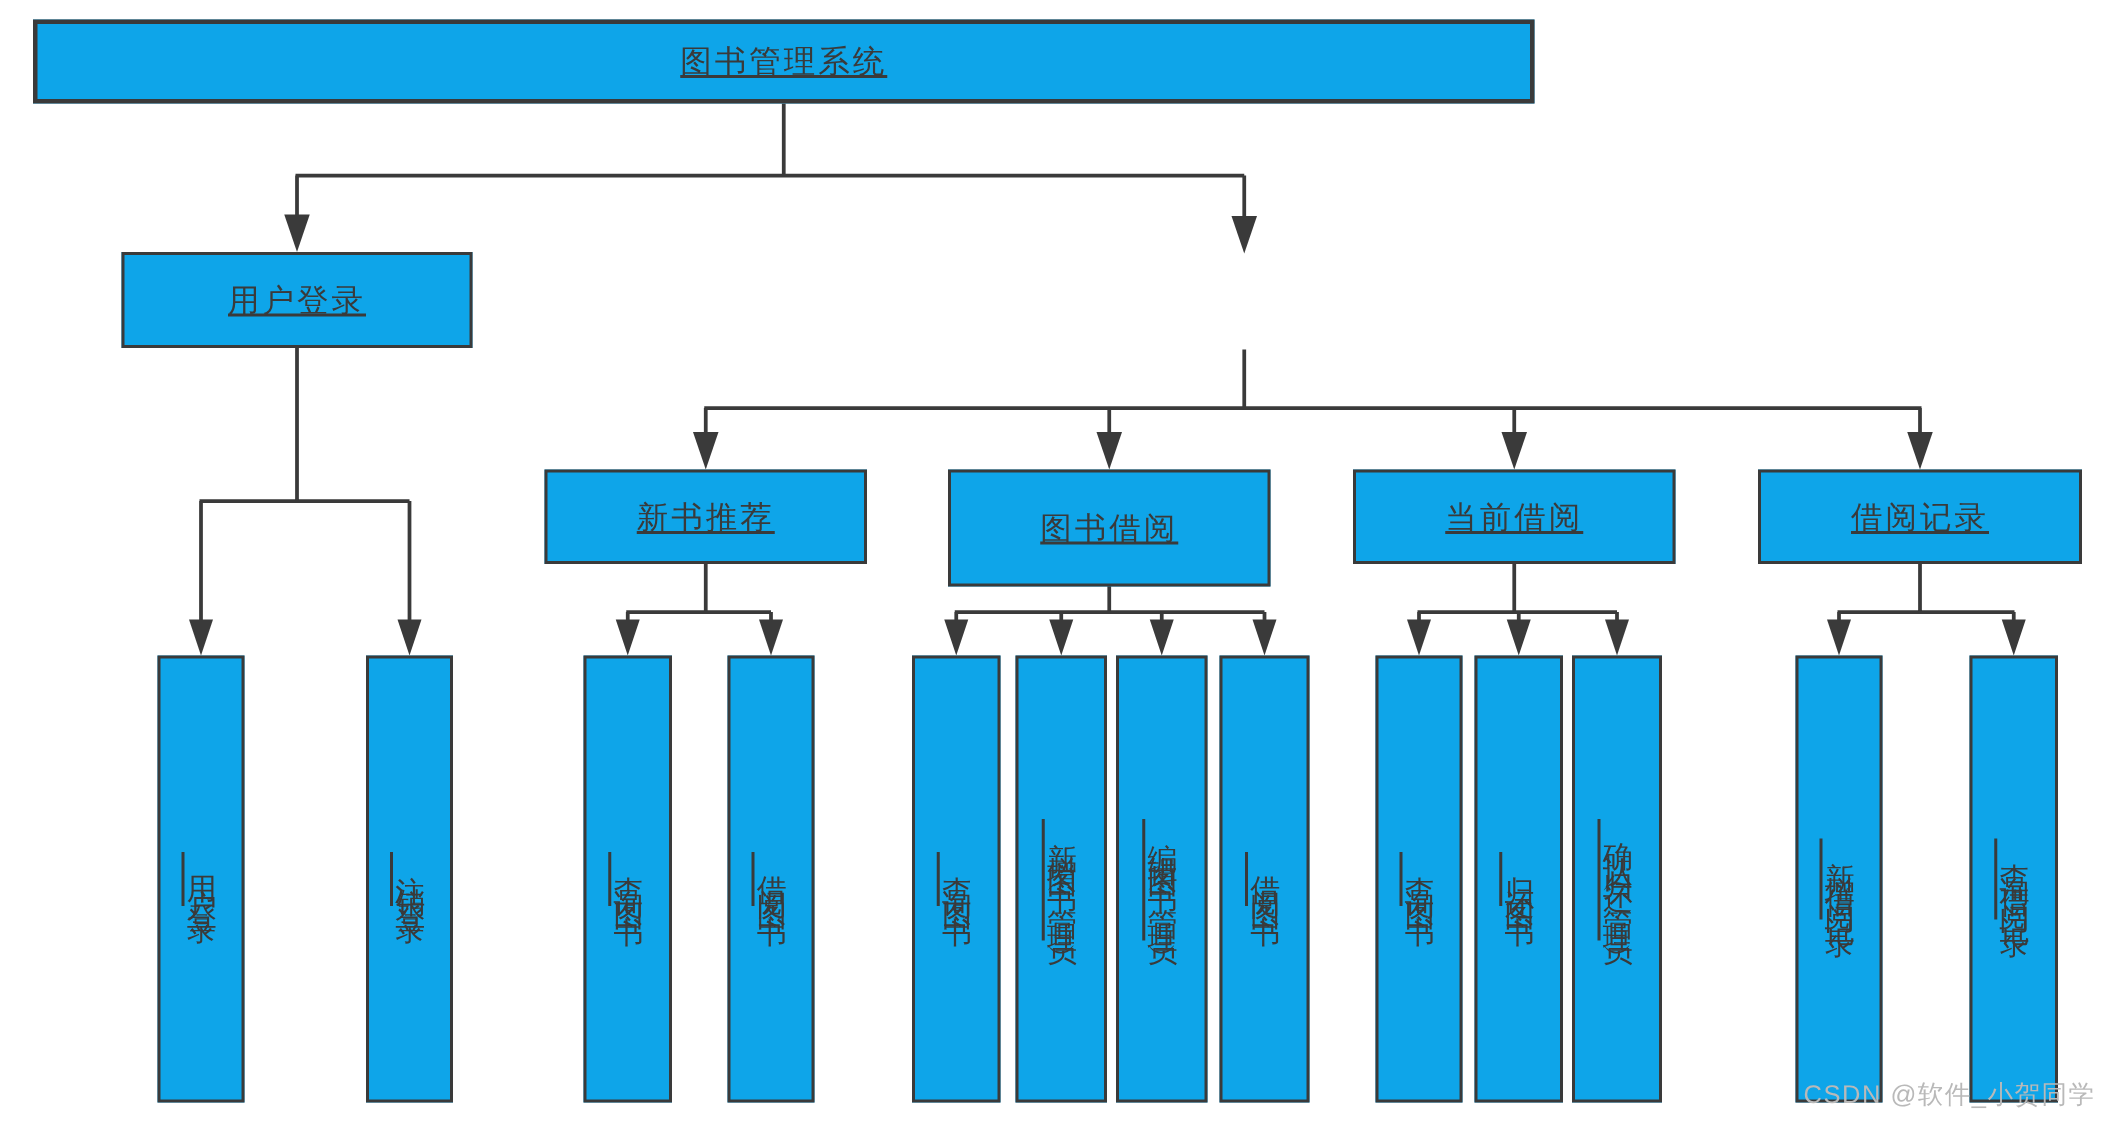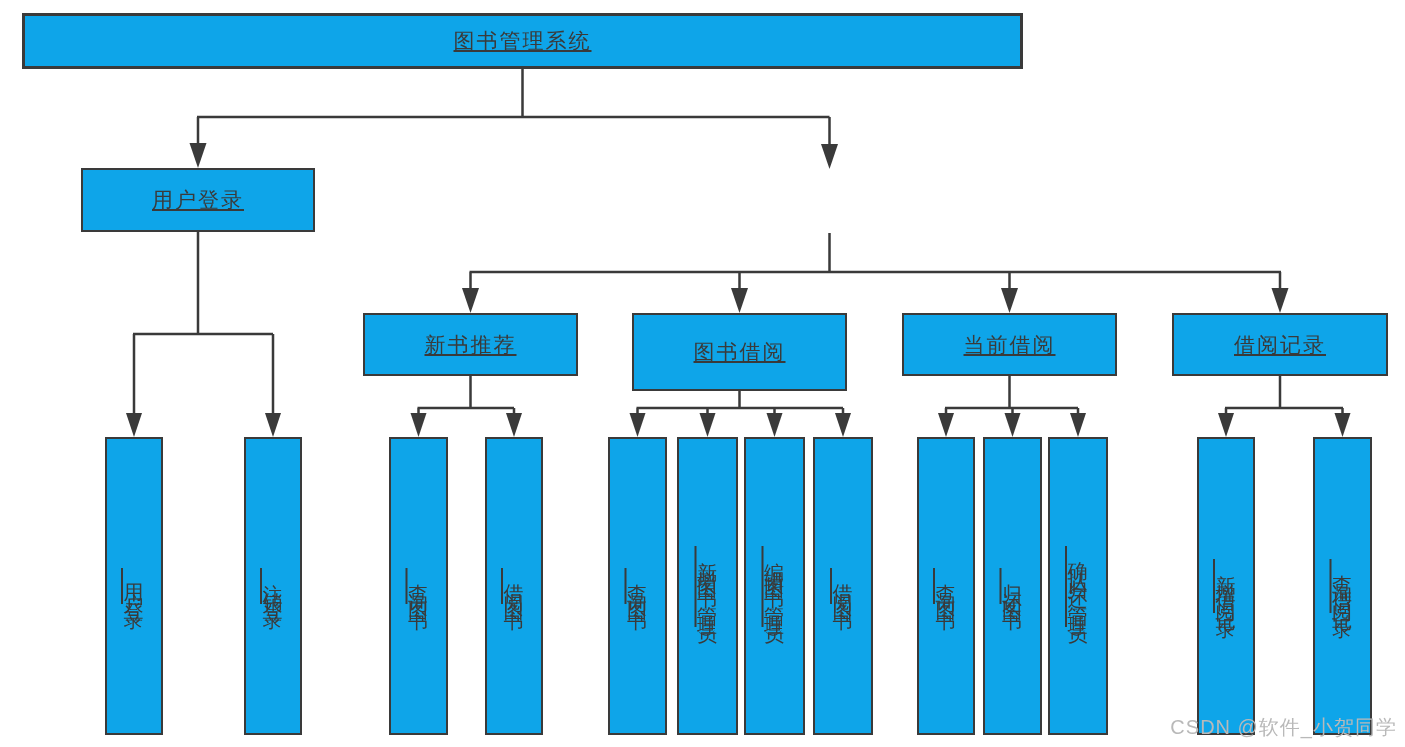--- a/index.html
+++ b/index.html
@@ -31,21 +31,21 @@
   .node.v span{
     writing-mode:vertical-rl;
     letter-spacing:9px;
     font-size:20px;
     white-space:normal;
     line-height:1;
   }
   .watermark{
     position:absolute;
     right:8px;bottom:6px;
-    font-size:20px;
+    font-size:17px;
     color:#b9b9b9;
     letter-spacing:1px;
     z-index:5;
   }
 </style>
 </head>
 <body>
 
 <div class="canvas">
 

